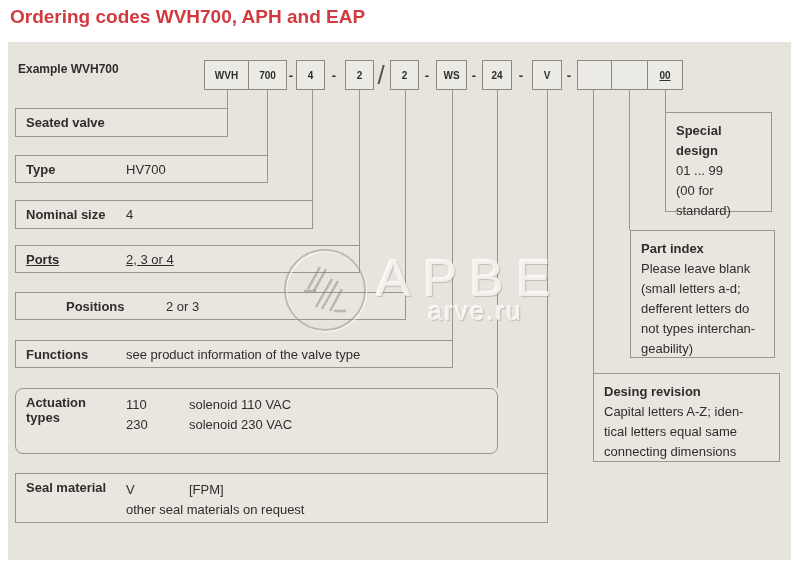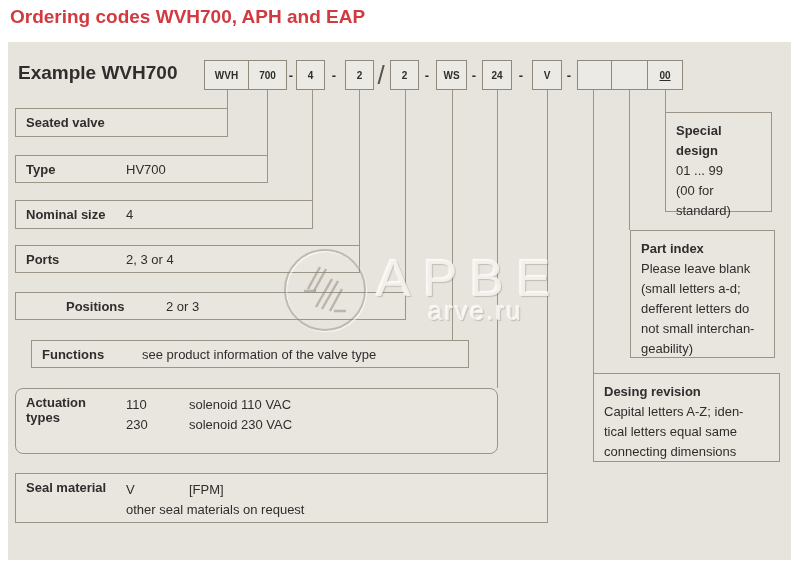--- a/index.html
+++ b/index.html
@@ -1,20 +1,20 @@
 <!DOCTYPE html>
 <html><head>
 <meta charset="utf-8">
 <style>
   html,body{margin:0;padding:0;background:#ffffff;}
   .page{position:relative;width:800px;height:573px;background:#ffffff;overflow:hidden;
         font-family:"Liberation Sans",sans-serif;color:#2f2e2c;}
   .title{position:absolute;left:10px;top:6px;font-size:19px;font-weight:bold;color:#d23a40;margin:0;}
   .panel{position:absolute;left:8px;top:42px;width:783px;height:518px;background:#e7e4de;}
-  .example{position:absolute;left:10px;top:20px;font-size:19px;font-weight:bold;}
+  .example{position:absolute;left:10px;top:20px;font-size:12px;font-weight:bold;}
   
   .cbox{position:absolute;top:18px;height:30px;background:#eceae4;border:1px solid #8f897c;
         box-sizing:border-box;display:flex;align-items:center;justify-content:center;
         font-size:10px;font-weight:bold;}
   .sep{position:absolute;top:18px;height:30px;width:12px;display:flex;align-items:center;
        justify-content:center;font-size:13px;font-weight:bold;}
   .sep.slash{font-size:26px;font-weight:400;color:#55524d;}
   
   .vline{position:absolute;width:1px;background:#9b9487;}
   
@@ -89,29 +89,29 @@
       <span class="rvalue"></span>
     </div>
     <div class="row" style="top:113px;width:253px;height:28px;">
       <span class="rlabel">Type</span>
       <span class="rvalue">HV700</span>
     </div>
     <div class="row" style="top:158px;width:298px;height:29px;">
       <span class="rlabel">Nominal size</span>
       <span class="rvalue">4</span>
     </div>
-    <div class="row" style="top:203px;width:345px;height:28px;">
+    <div class="row" style="top:203px;width:345px;height:28px;text-decoration:underline;">
       <span class="rlabel">Ports</span>
       <span class="rvalue">2, 3 or 4</span>
     </div>
     <div class="row" style="top:250px;width:391px;height:28px;padding-left:40px;">
       <span class="rlabel">Positions</span>
       <span class="rvalue">2 or 3</span>
     </div>
-    <div class="row" style="top:298px;width:438px;height:28px;margin-left:16px;">
+    <div class="row" style="top:298px;width:438px;height:28px;">
       <span class="rlabel">Functions</span>
       <span class="rvalue">see product information of the valve type</span>
     </div>
     <div class="row multi" style="top:346px;width:483px;height:66px;border-radius:8px;">
       <span class="rlabel">Actuation
 types</span>
       <div class="entries">
         <div class="entry">
           <span class="ecode">110</span><span>solenoid 110 VAC</span>
         </div>
@@ -136,21 +136,21 @@
       <span class="rtitle rline">Special design</span>
       <span class="rline">01 ... 99</span>
       <span class="rline">(00 for</span>
       <span class="rline">standard)</span>
     </div>
     <div class="rbox" style="left:622px;top:188px;width:145px;height:128px;">
       <span class="rtitle rline">Part index</span>
       <span class="rline">Please leave blank</span>
       <span class="rline">(small letters a-d;</span>
       <span class="rline">defferent letters do</span>
-      <span class="rline">not small interchan-</span>
+      <span class="rline">not types interchan-</span>
       <span class="rline">geability)</span>
     </div>
     <div class="rbox" style="left:585px;top:331px;width:187px;height:89px;">
       <span class="rtitle rline">Desing revision</span>
       <span class="rline">Capital letters A-Z; iden-</span>
       <span class="rline">tical letters equal same</span>
       <span class="rline">connecting dimensions</span>
     </div>
 
     <div class="wm">

